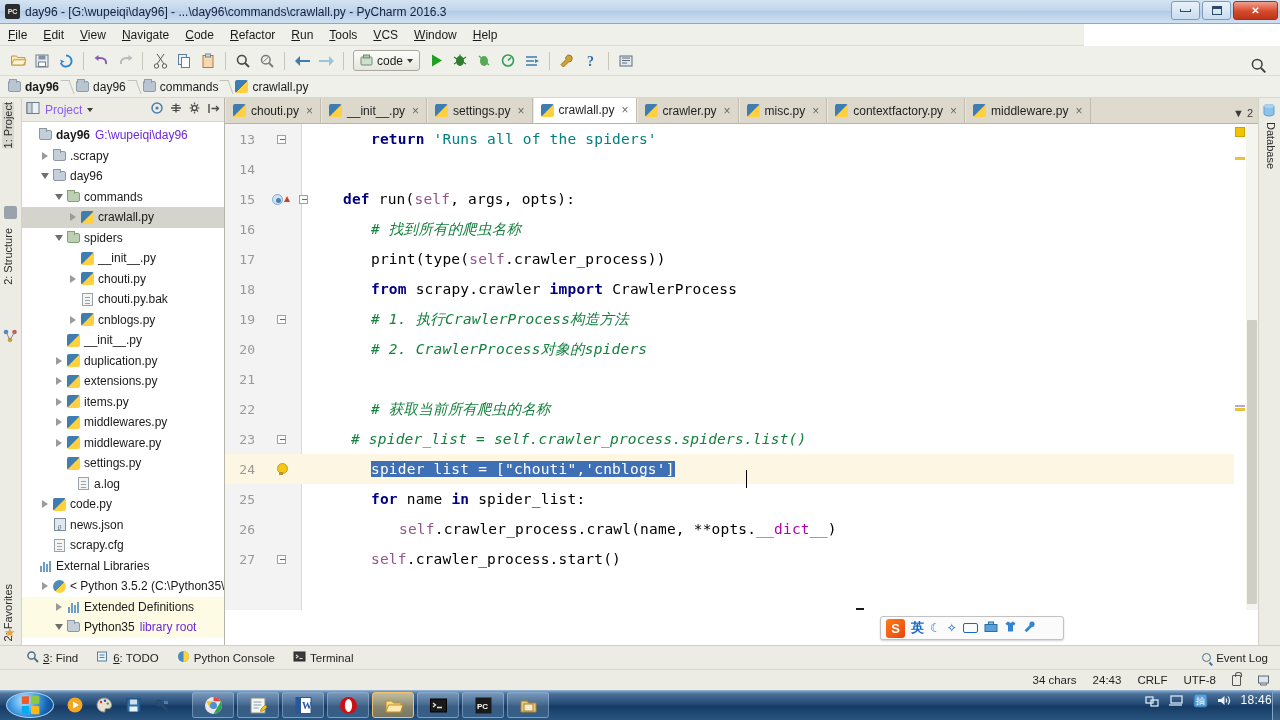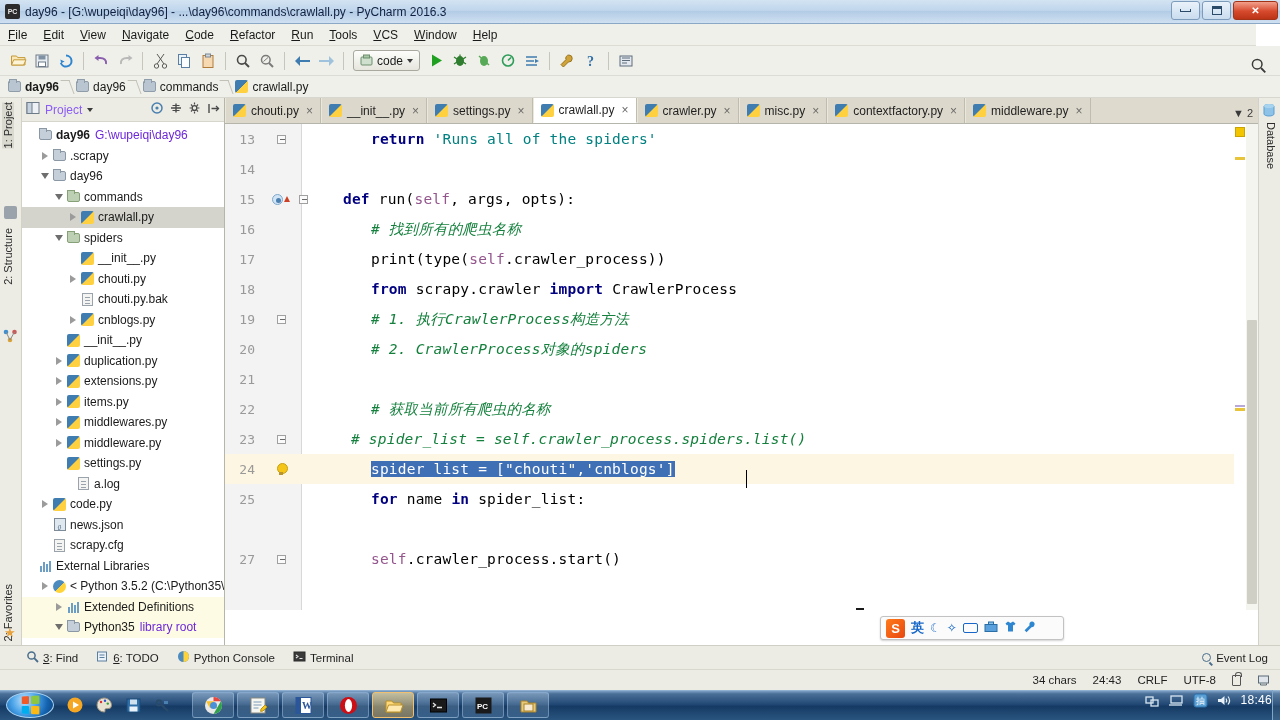--- a/index.html
+++ b/index.html
@@ -36,21 +36,21 @@
   .win-btn.close {
     width: 45px;
     background: linear-gradient(to bottom, #f2a08c, #d6492c 55%, #bb3418);
     border-color: #a33317; color: #fff; font-weight: bold;
   }
   .wb-min { width: 11px; height: 3px; border: 1px solid #2a4a68; border-top: none; background: none; }
   .wb-max { width: 10px; height: 9px; border: 1px solid #2a4a68; border-top-width: 3px; }
 
   
   .menubar {
-    position: absolute; left: 0; top: 24px; width: 1256px; height: 22px;
+    position: absolute; left: 0; top: 24px; width: 1084px; height: 22px;
     background: #f0f0ea; display: flex; align-items: center;
     border-bottom: 1px solid #dcdcd4;
   }
   .menu-item { padding: 2px 8px; font-size: 12px; color: #1a1a1a; cursor: default; }
   .menu-item u { text-decoration: underline; }
 
   
   .toolbar {
     position: absolute; left: 0; top: 46px; width: 1280px; height: 30px;
     background: #f0f0ea; display: flex; align-items: center; padding-left: 6px;
@@ -900,20 +900,25 @@
           <span class="gmark">
             <i class="bulb"></i>
           </span>
           <span class="ctext" style="padding-left: 70px;"><span class="sel-code">spider_list = ["chouti",'cnblogs']</span></span>
         </div>
         <div class="cline" style="top: 360px;">
           <span class="lnum">25</span>
           <span class="gmark"></span>
           <span class="ctext" style="padding-left: 70px;"><span class="kw">for </span><span>name </span><span class="kw">in </span><span>spider_list:</span></span>
         </div>
+        <div class="cline" style="top: 390px;">
+          <span class="lnum">26</span>
+          <span class="gmark"></span>
+          <span class="ctext" style="padding-left: 98px;"><span class="slf">self</span><span>.crawler_process.crawl(name, **opts.</span><span class="dun">__dict__</span><span>)</span></span>
+        </div>
         <div class="cline" style="top: 420px;">
           <span class="lnum">27</span>
           <span class="gmark">
             <i class="fold-minus"></i>
           </span>
           <span class="ctext" style="padding-left: 70px;"><span class="slf">self</span><span>.crawler_process.start()</span></span>
         </div>
       </div>
     <div class="mouse-caret" style="left:634px; top:484px;"></div>
     <div class="caret-bar" style="left:521px; top:346px;"></div>

